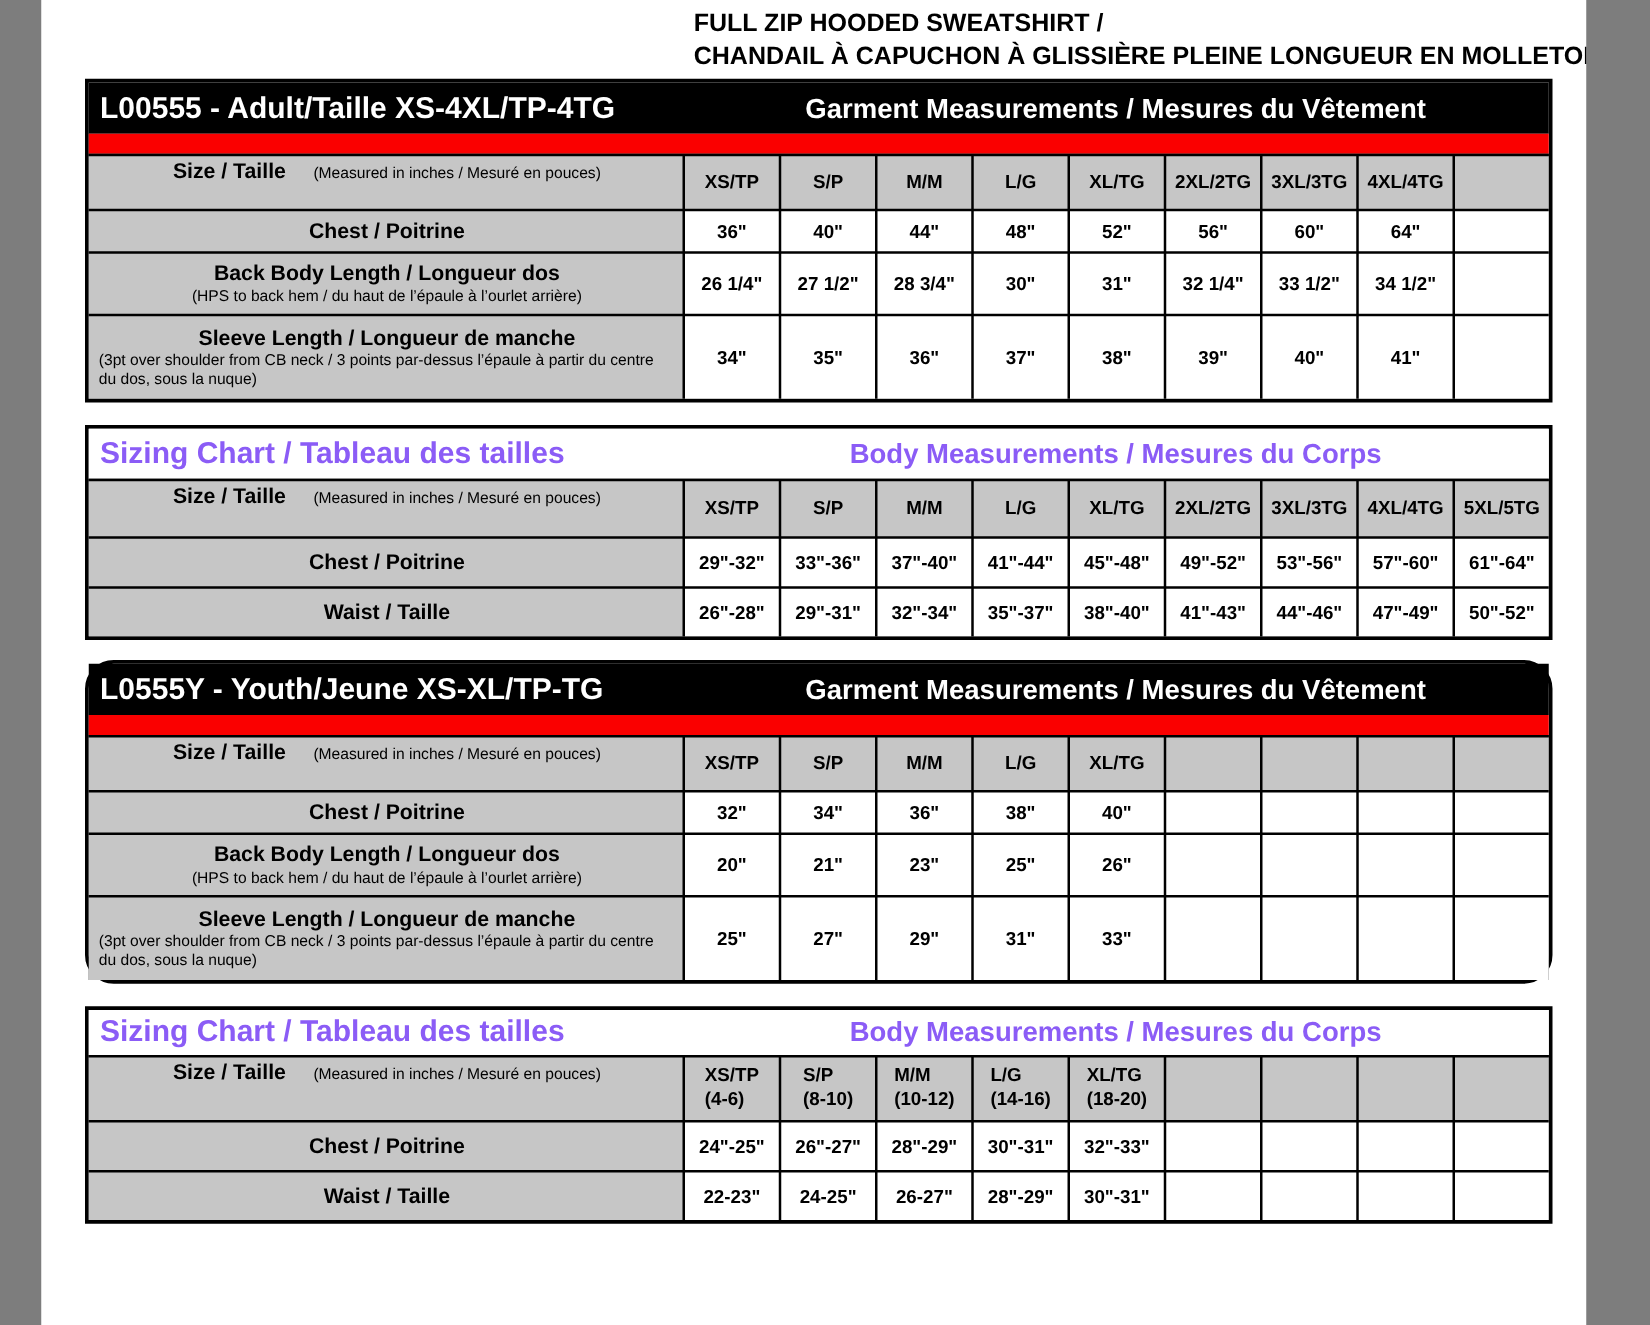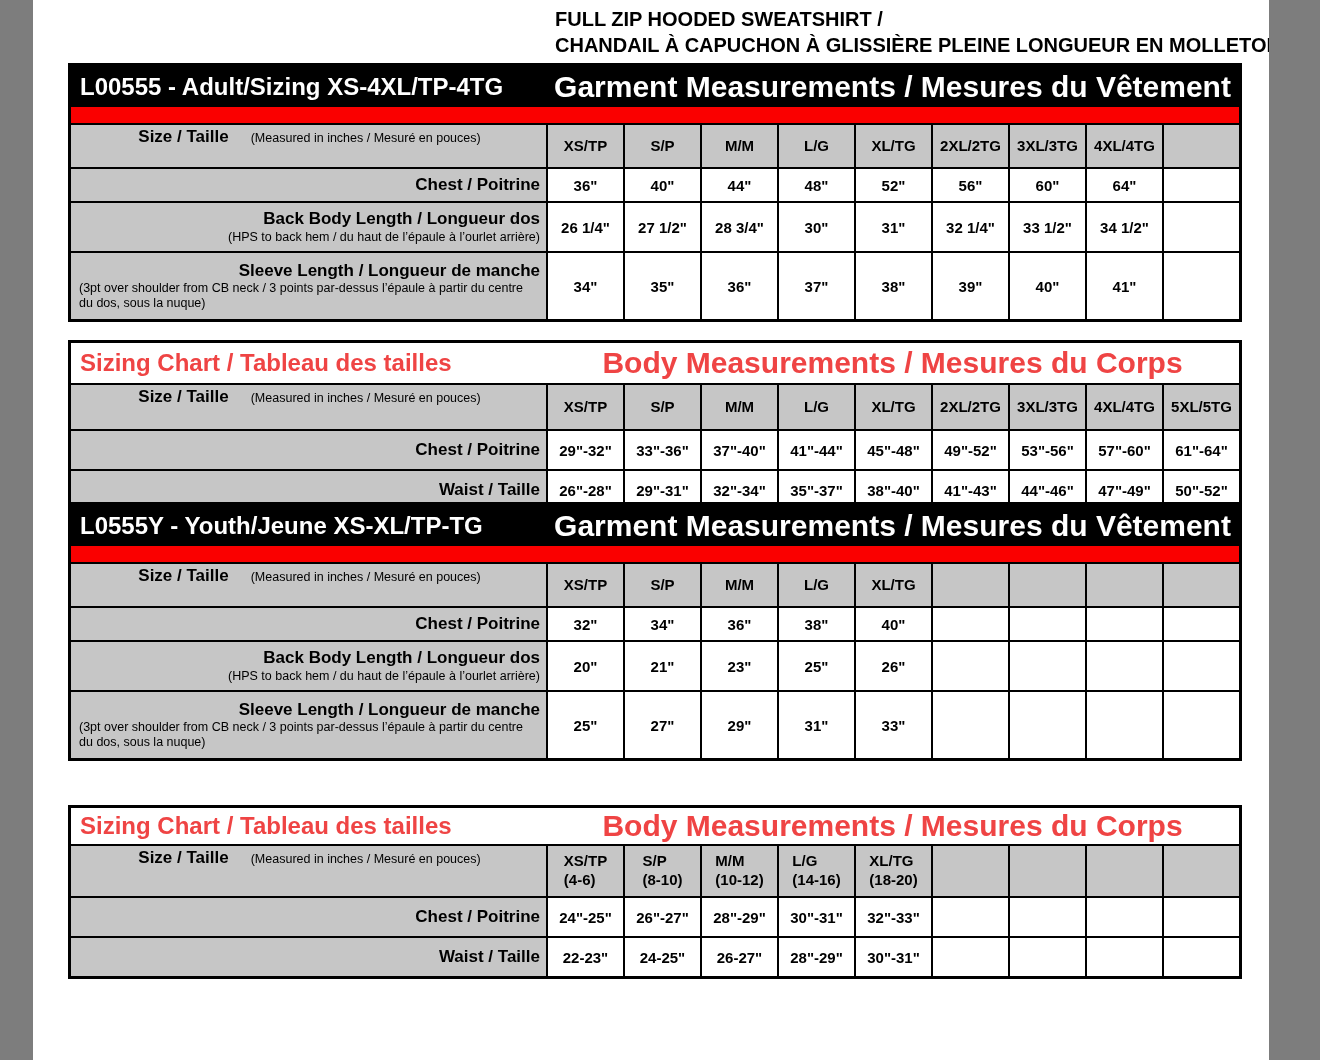--- a/index.html
+++ b/index.html
@@ -17,33 +17,33 @@
     position:absolute;left:522px;top:6px;
     font-weight:bold;font-size:20px;line-height:26px;color:#000;
     white-space:nowrap;
   }
   .size-table{
     position:absolute;left:35px;width:1174px;
     border:3px solid #000;box-sizing:border-box;background:#fff;
   }
   .table-0{top:63px;}
   .table-1{top:340px;}
-  .table-2{top:502px;}
+  .table-2{top:528px;border-radius:23px;}
   .table-3{top:805px;}
 
   .bar{display:flex;align-items:center;height:41px;}
   .table-1 .bar{height:40px;}
   .table-3 .bar{height:36px;}
   .black-bar{background:#000;color:#fff;}
-  .white-bar{background:#fff;color:#ef4444;}
+  .white-bar{background:#fff;color:#8b5cf6;}
   .bar-left{
     width:475px;flex:0 0 475px;box-sizing:border-box;padding-left:9px;
     font-weight:bold;font-size:24px;white-space:nowrap;
   }
-  .bar-right{flex:1;text-align:center;font-weight:bold;font-size:30px;white-space:nowrap;}
+  .bar-right{flex:1;text-align:center;font-weight:bold;font-size:22px;white-space:nowrap;}
 
   .red-bar{height:16px;background:#fa0000;}
 
   .cells{
     display:grid;grid-template-columns:475px repeat(9,1fr);
     gap:2px;background:#000;border-top:2px solid #000;
   }
   .table-0 .cells{grid-template-rows:42px 32px 48px 66px;}
   .table-1 .cells{grid-template-rows:44px 38px 38px;}
   .table-2 .cells{grid-template-rows:42px 32px 48px 66px;}
@@ -52,42 +52,42 @@
   .cell{display:flex;flex-direction:column;justify-content:center;box-sizing:border-box;}
   .hcell{
     background:#c6c6c6;align-items:center;text-align:left;
     font-weight:bold;font-size:15px;white-space:pre-line;line-height:1.25;color:#000;
   }
   .vcell{
     background:#fff;align-items:center;text-align:center;
     font-weight:bold;font-size:15px;color:#000;
   }
   .lcell{
-    background:#c6c6c6;align-items:flex-end;text-align:left;
+    background:#c6c6c6;align-items:center;text-align:left;
     padding:2px 6px 2px 8px;color:#000;
   }
   .lbl{font-weight:bold;font-size:17px;line-height:1.2;}
   .note{font-weight:normal;font-size:12.5px;line-height:1.18;}
   .inline-note{display:block;flex-direction:row;}
   .inline-note .lbl,.inline-note .note{display:inline;vertical-align:baseline;}
   .inline-note{display:flex;flex-direction:row;align-items:baseline;flex-wrap:nowrap;white-space:nowrap;}
   .inline-note .note{margin-left:22px;}
 </style>
 </head>
 <body>
 
 <div class="page">
   <div class="doc-title">
     <div>FULL ZIP HOODED SWEATSHIRT /</div>
     <div>CHANDAIL À CAPUCHON À GLISSIÈRE PLEINE LONGUEUR EN MOLLETON</div>
   </div>
   <div id="tables-root">
       <div class="size-table table-0">
         <div class="bar black-bar">
-          <div class="bar-left">L00555 - Adult/Sizing XS-4XL/TP-4TG</div>
+          <div class="bar-left">L00555 - Adult/Taille XS-4XL/TP-4TG</div>
           <div class="bar-right">Garment Measurements / Mesures du Vêtement</div>
         </div>
         <div class="red-bar"></div>
         <div class="cells">
           <div class="cell lcell inline-note">
             <span class="lbl">Size / Taille</span>
             <span class="note">(Measured in inches / Mesuré en pouces)</span>
           </div>
           <div class="cell hcell">XS/TP</div>
           <div class="cell hcell">S/P</div>

